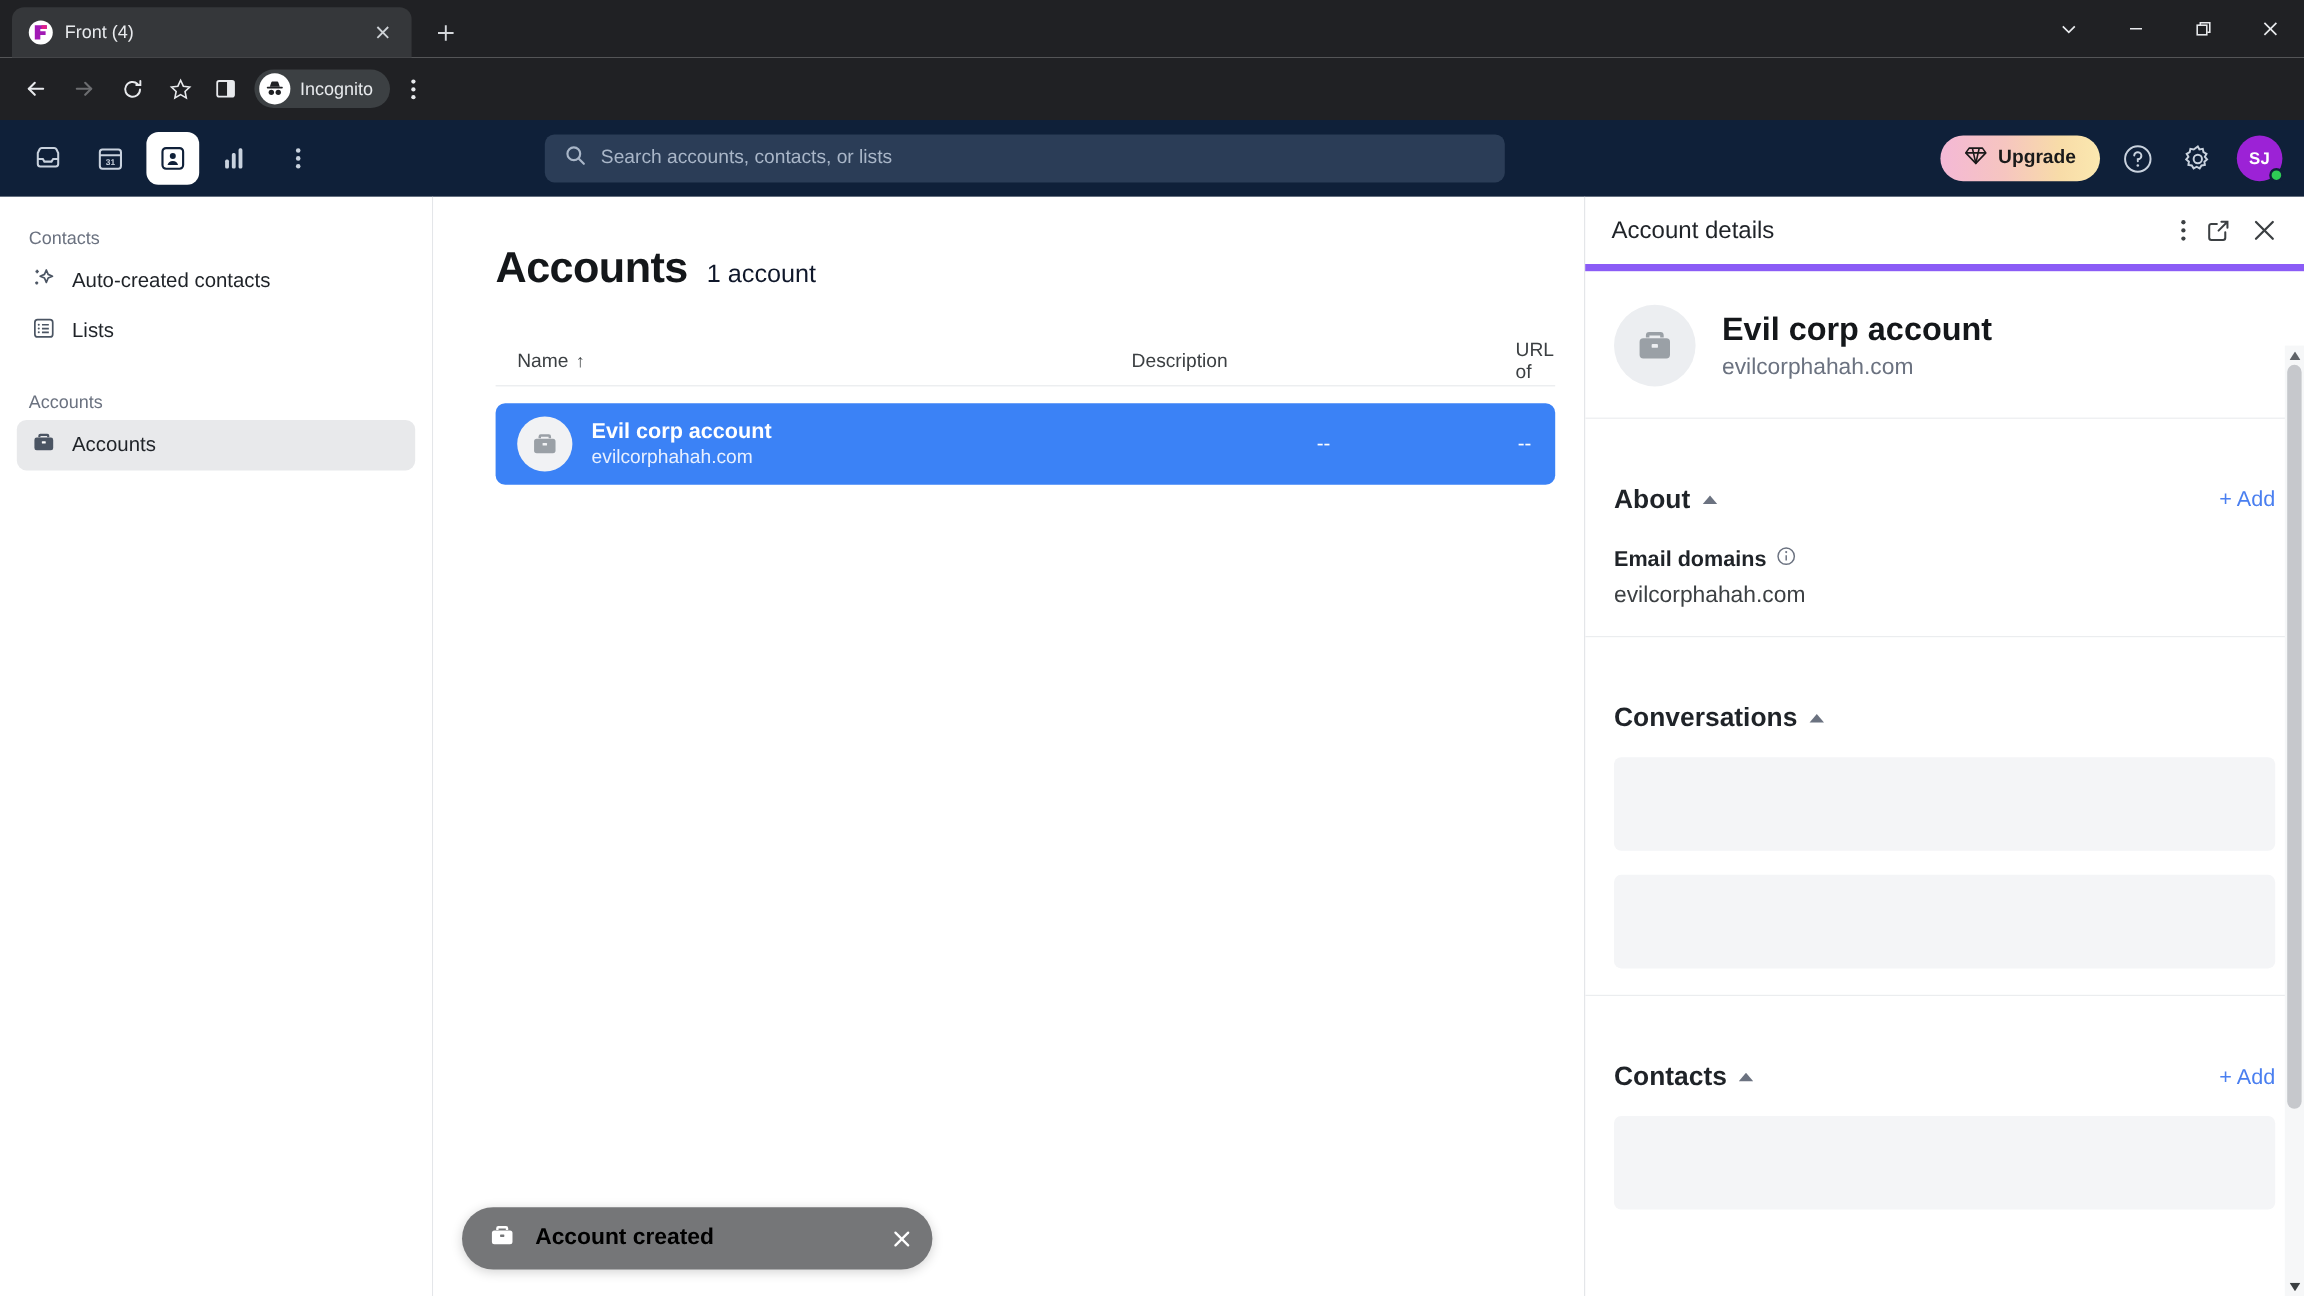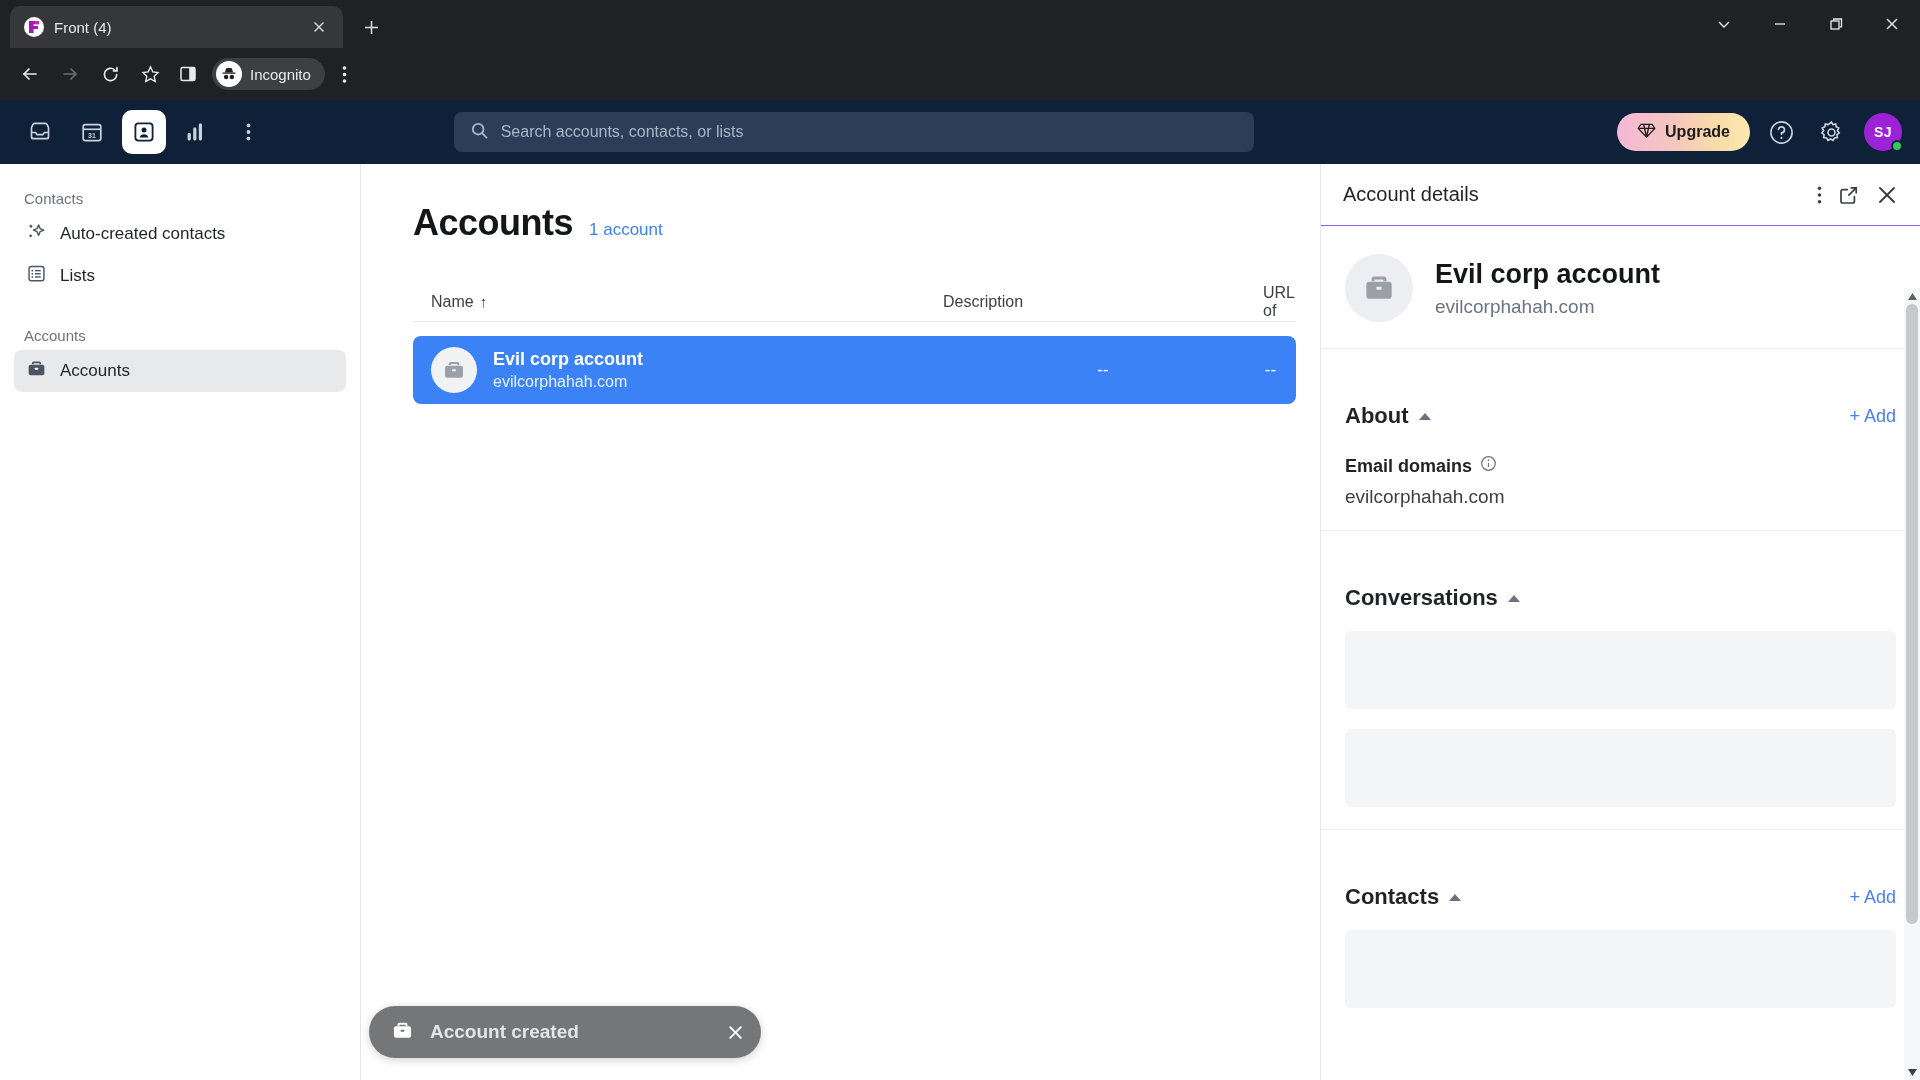--- a/index.html
+++ b/index.html
@@ -138,21 +138,21 @@
   .side-item.active { background: #e8e9eb; }
   .side-item svg { color: #4b5563; flex: none; }
 
   
   .main {
     flex: 1; min-width: 0; background: #fff; overflow: hidden; position: relative;
   }
   .main-inner { padding: 38px 0 0 52px; }
   .page-head { display: flex; align-items: baseline; gap: 16px; }
   .page-title { font-size: 36px; font-weight: 800; color: #14171a; letter-spacing: -.5px; }
-  .page-count { font-size: 17px; color: #3b82f6; }
+  .page-count { font-size: 21px; color: #0f172a; }
 
   .table { margin-top: 38px; padding-right: 24px; }
   .table-head {
     display: flex; align-items: center; height: 40px;
     border-bottom: 1px solid #e8eaed; padding: 0 18px;
   }
   .th { font-size: 16px; color: #3c4043; }
   .th.c-name { flex: 0 0 512px; display: flex; align-items: center; gap: 6px; }
   .th.c-desc { flex: 0 0 320px; }
   .th.c-url  { flex: 1; }
@@ -173,21 +173,21 @@
   .row-cell-desc { flex: 0 0 320px; font-size: 17px; text-align: center; }
   .row-cell-url { flex: 1; font-size: 17px; text-align: center; }
 
   
   .detail {
     width: 600px; flex: none; background: #fff; border-left: 1px solid #e4e6e9;
     display: flex; flex-direction: column; min-height: 0; position: relative;
   }
   .detail-head {
     height: 62px; display: flex; align-items: center; padding: 0 22px;
-    border-bottom: 1px solid #8b5cf6; flex: none; gap: 22px;
+    border-bottom: 6px solid #8b5cf6; flex: none; gap: 22px;
   }
   .detail-title { font-size: 20px; color: #1f2328; }
   .detail-actions { margin-left: auto; display: flex; align-items: center; gap: 16px; }
   .detail-actions svg { color: #3c4043; display: block; }
 
   .detail-scroll { flex: 1; overflow: hidden; position: relative; }
   .detail-scroll-inner { padding-bottom: 30px; }
 
   .detail-identity {
     display: flex; align-items: center; gap: 22px; padding: 28px 24px 26px 24px;
@@ -225,23 +225,23 @@
   }
   .sb-arrow { height: 16px; display: flex; align-items: center; justify-content: center; flex: none; }
   .sb-track { flex: 1; width: 16px; position: relative; }
   .sb-thumb {
     position: absolute; top: 0; left: 2px; width: 12px; height: 620px;
     background: #c6c8cc; border-radius: 6px;
   }
 
   
   .toast {
-    position: absolute; left: 8px; bottom: 22px; height: 52px;
+    position: absolute; left: 24px; bottom: 22px; height: 52px;
     background: #757678; border-radius: 26px; display: flex; align-items: center;
-    gap: 16px; padding: 0 6px 0 22px; min-width: 392px; color: #e5e5e5;
+    gap: 16px; padding: 0 6px 0 22px; min-width: 392px; color: #000000;
     box-shadow: 0 2px 10px rgba(0,0,0,.18);
   }
   .toast-text { font-size: 19px; font-weight: 600; flex: 1; }
   .toast-close {
     width: 40px; height: 40px; border-radius: 50%;
     display: flex; align-items: center; justify-content: center; font-size: 21px;
   }
 </style>
 </head>
 <body>

